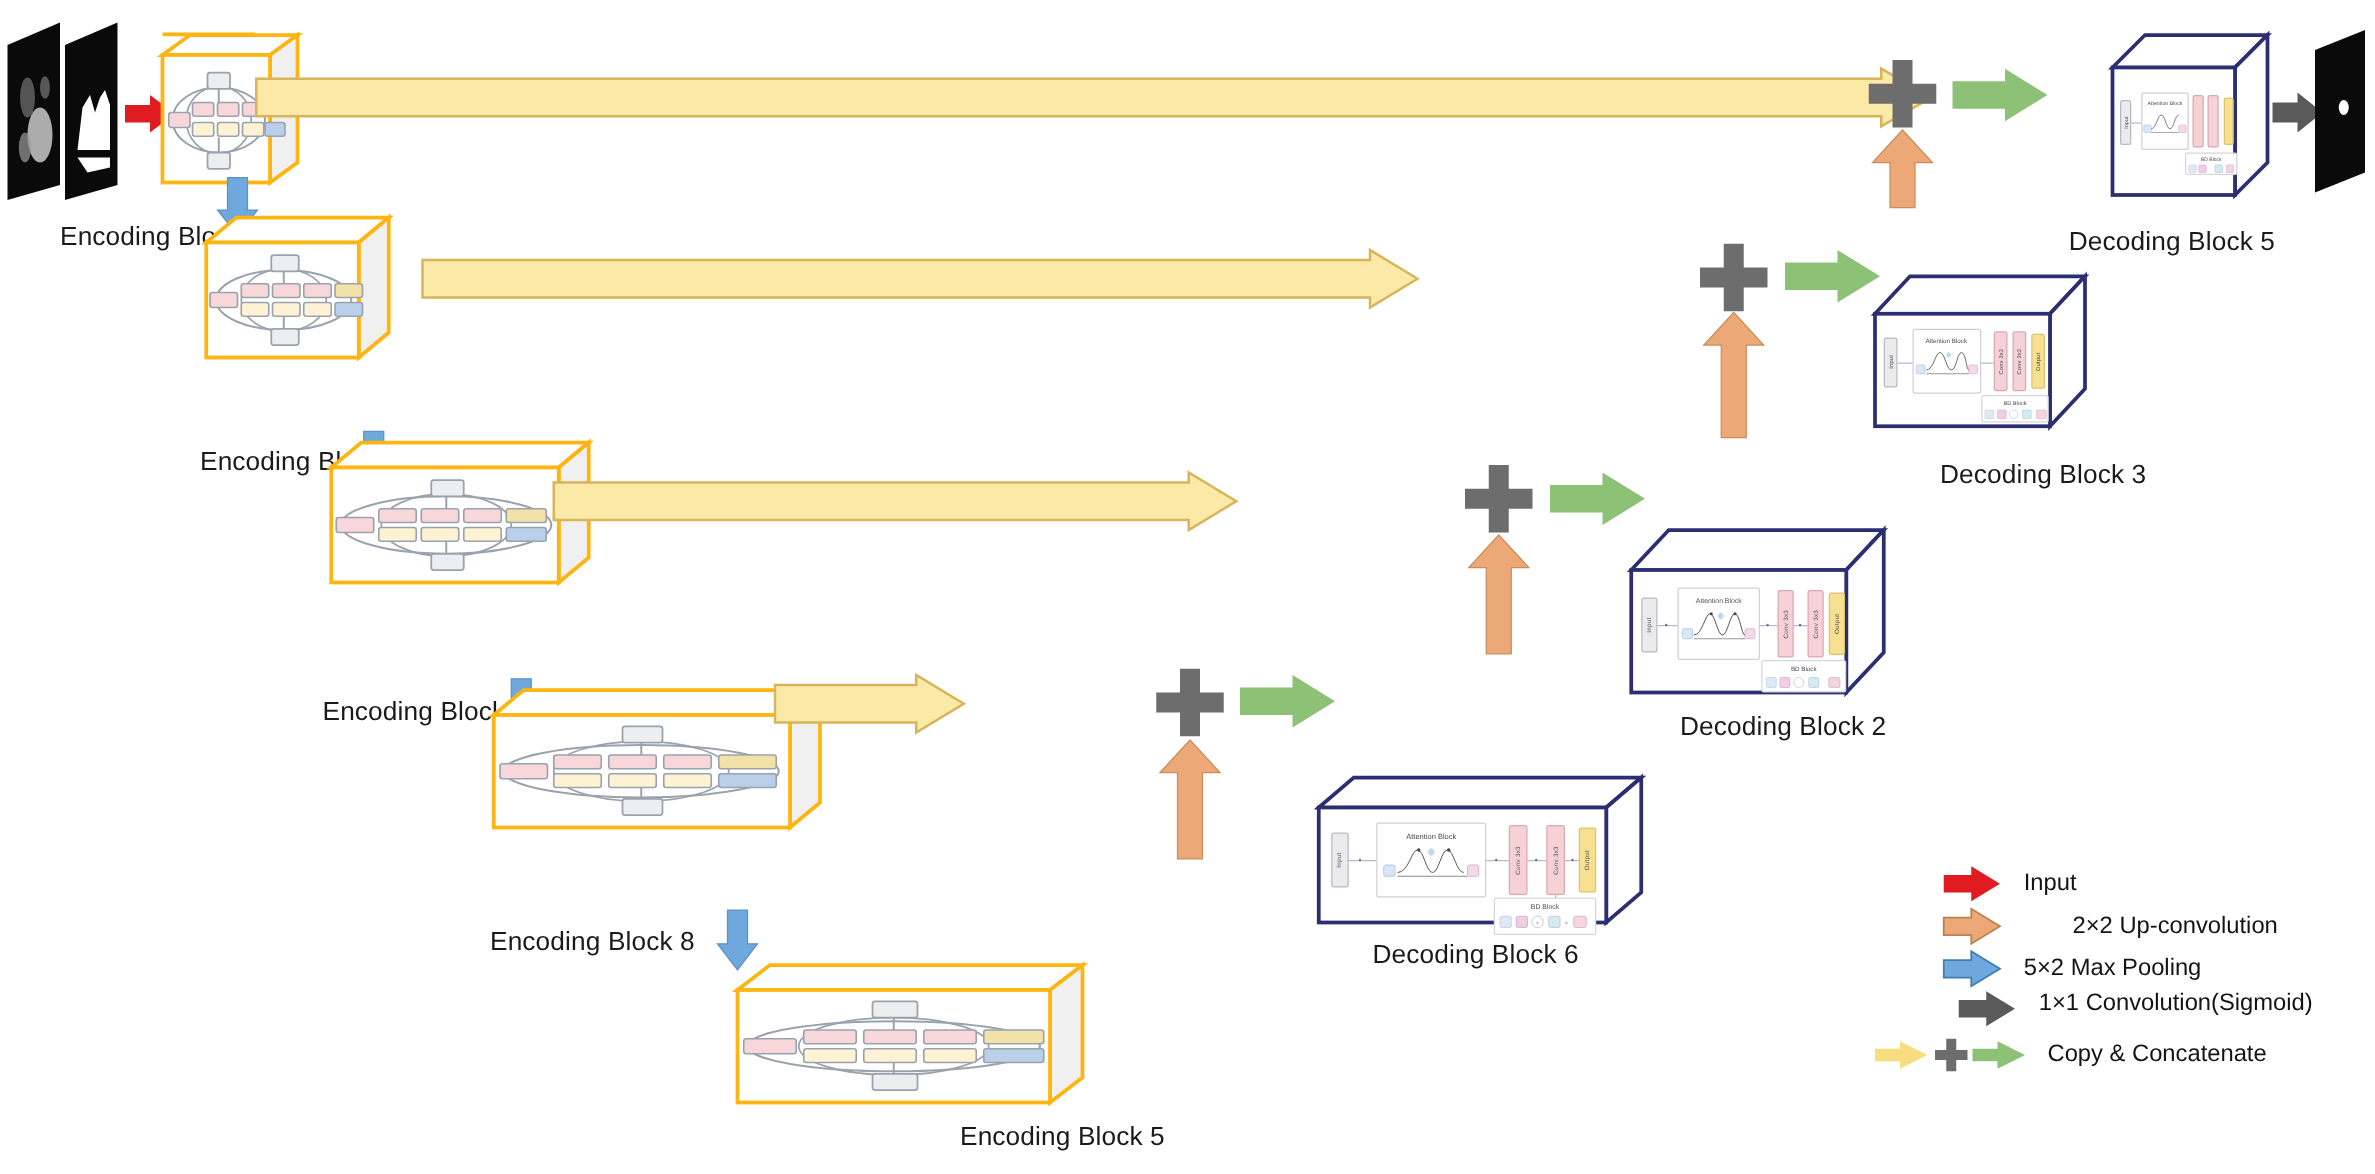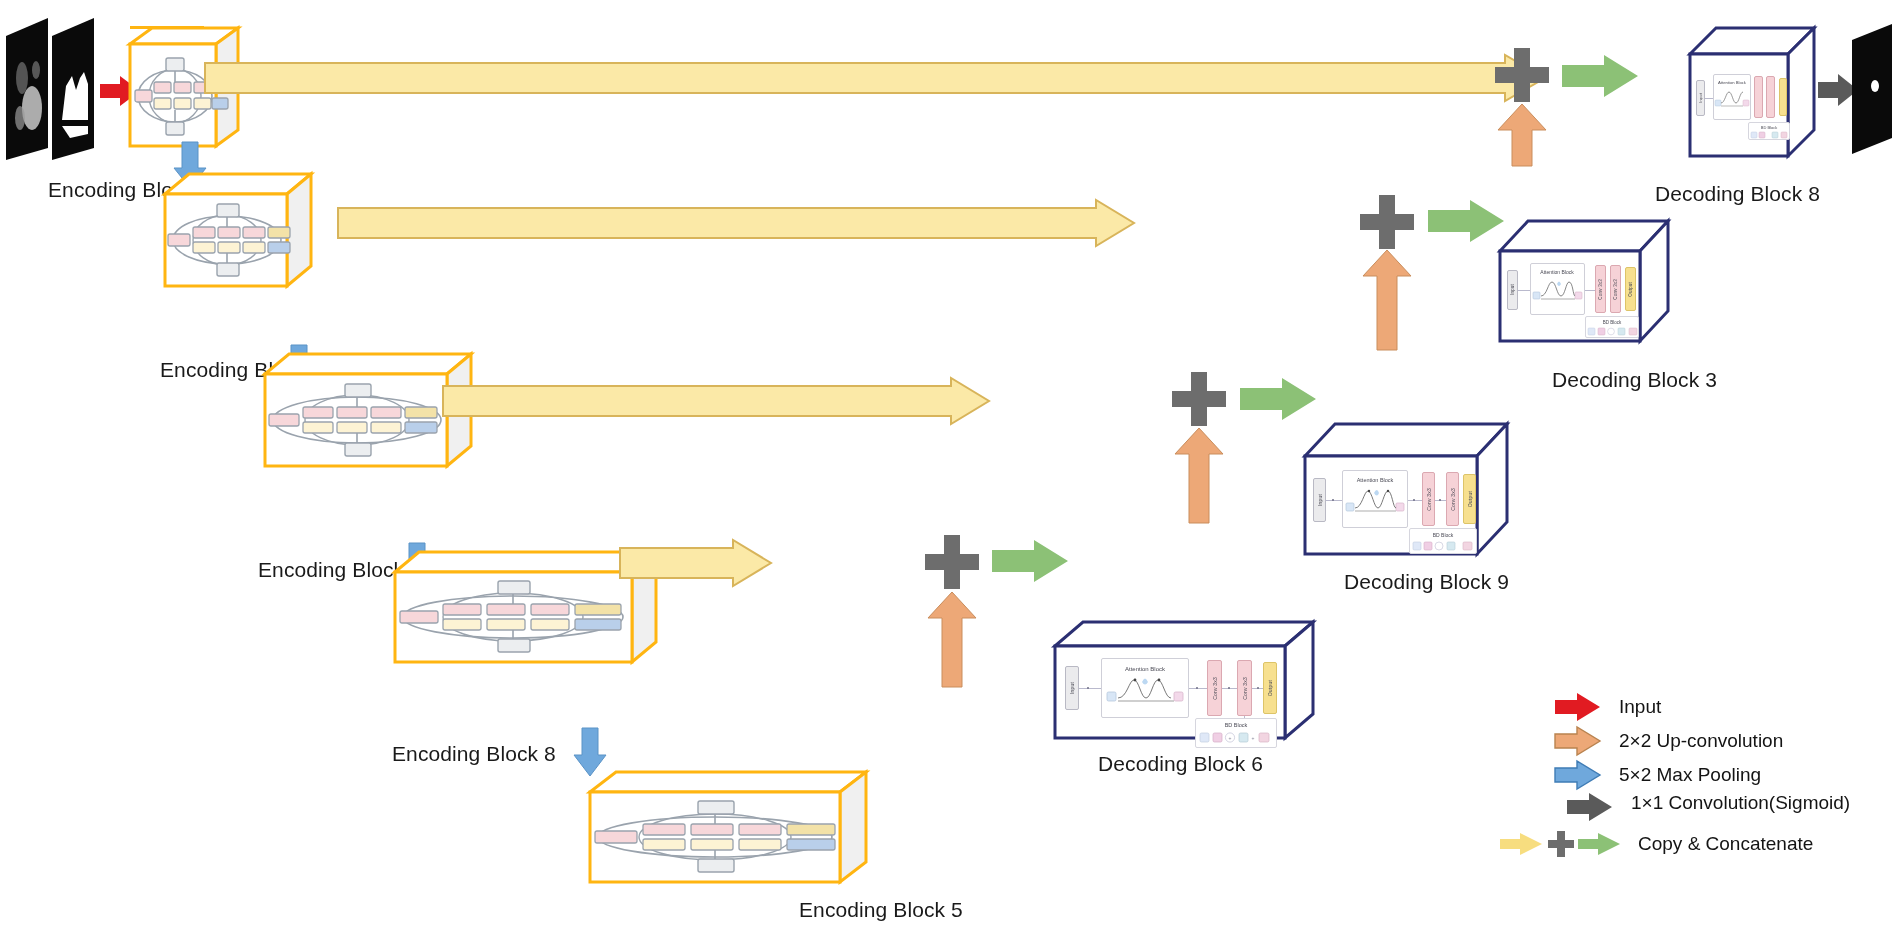--- a/index.html
+++ b/index.html
@@ -189,21 +189,21 @@
         <rect x="101" y="54" width="42" height="11" rx="2" fill="#f7d7da" stroke="#9aa3ad" stroke-width="1.3"></rect>
         <rect x="149" y="54" width="42" height="11" rx="2" fill="#f7d7da" stroke="#9aa3ad" stroke-width="1.3"></rect>
         <rect x="53" y="69" width="42" height="11" rx="2" fill="#fdf3d4" stroke="#9aa3ad" stroke-width="1.3"></rect>
         <rect x="101" y="69" width="42" height="11" rx="2" fill="#fdf3d4" stroke="#9aa3ad" stroke-width="1.3"></rect>
         <rect x="149" y="69" width="42" height="11" rx="2" fill="#fdf3d4" stroke="#9aa3ad" stroke-width="1.3"></rect>
         <rect x="197" y="54" width="48" height="11" rx="2" fill="#f3e2a8" stroke="#9aa3ad" stroke-width="1.3"></rect>
         <rect x="197" y="69" width="48" height="11" rx="2" fill="#b9cfea" stroke="#9aa3ad" stroke-width="1.3"></rect>
       </g>
     </svg>
   </div>
-  <div class="abs lbl" style="left:799px;top:898px;">Encoding Block 5</div>
+  <div class="abs lbl" style="left:768px;top:898px;">Encoding Block 5</div>
 
   <svg class="abs" style="left:205px;top:55px;" width="1345" height="58">
     <polygon points="0,8 1300,8 1300,0 1340,23 1300,46 1300,38 0,38" fill="#fbe9a7" stroke="#d8b45a" stroke-width="2"></polygon>
   </svg>
   <svg class="abs" style="left:338px;top:200px;" width="800" height="58">
     <polygon points="0,8 758,8 758,0 796,23 758,46 758,38 0,38" fill="#fbe9a7" stroke="#d8b45a" stroke-width="2"></polygon>
   </svg>
   <svg class="abs" style="left:443px;top:378px;" width="550" height="58">
     <polygon points="0,8 508,8 508,0 546,23 508,46 508,38 0,38" fill="#fbe9a7" stroke="#d8b45a" stroke-width="2"></polygon>
   </svg>
@@ -354,21 +354,21 @@
           <text x="34" y="9" font-size="5" fill="#4a4a55" text-anchor="middle" font-family="Liberation Sans, sans-serif">BD Block</text>
           <rect x="4" y="14" width="8" height="8" rx="1.2" fill="#dfe8f7" stroke="#c3cee0" stroke-width=".6"></rect>
           <rect x="15" y="14" width="8" height="8" rx="1.2" fill="#f0cfe4" stroke="#d6adc7" stroke-width=".6"></rect>
           <circle cx="30" cy="18" r="4" fill="#fff" stroke="#c9c9da" stroke-width=".7"></circle>
           <rect x="38" y="14" width="8" height="8" rx="1.2" fill="#d6e9f0" stroke="#b6ccd6" stroke-width=".6"></rect>
           <rect x="54" y="14" width="9" height="8" rx="1.2" fill="#f2d5e1" stroke="#d8b4c4" stroke-width=".6"></rect>
         </svg>
       </div>
     </div>
   </div>
-  <div class="abs lbl" style="left:1344px;top:570px;">Decoding Block 9</div>
+  <div class="abs lbl" style="left:1344px;top:570px;">Decoding Block 2</div>
 
   <div class="abs" style="left:1500px;top:215px;">
     <svg width="172" height="130">
       <polygon points="0,36 28,6 168,6 140,36" fill="#fff" stroke="#2b2f72" stroke-width="3"></polygon>
       <polygon points="140,36 168,6 168,96 140,126" fill="#fff" stroke="#2b2f72" stroke-width="3"></polygon>
       <rect x="0" y="36" width="140" height="90" fill="#fff" stroke="#2b2f72" stroke-width="3"></rect>
     </svg>
     <div class="d-inner" style="left:7px;top:43px;width:127px;height:78px;">
       <div class="d-box d-input" style="left:0;top:12px;width:11px;height:40px;">
         <span class="d-vert" style="font-size:4.5px;">Input</span>
@@ -440,41 +440,41 @@
         <svg width="42" height="18">
           <text x="21" y="7" font-size="4" fill="#4a4a55" text-anchor="middle" font-family="Liberation Sans, sans-serif">BD Block</text>
           <rect x="3" y="10" width="6" height="6" rx="1" fill="#dfe8f7" stroke="#c3cee0" stroke-width=".5"></rect>
           <rect x="11" y="10" width="6" height="6" rx="1" fill="#f0cfe4" stroke="#d6adc7" stroke-width=".5"></rect>
           <rect x="24" y="10" width="6" height="6" rx="1" fill="#d6e9f0" stroke="#b6ccd6" stroke-width=".5"></rect>
           <rect x="33" y="10" width="6" height="6" rx="1" fill="#f2d5e1" stroke="#d8b4c4" stroke-width=".5"></rect>
         </svg>
       </div>
     </div>
   </div>
-  <div class="abs lbl" style="left:1655px;top:182px;">Decoding Block 8</div>
+  <div class="abs lbl" style="left:1655px;top:182px;">Decoding Block 5</div>
 
   <svg class="abs" style="left:1818px;top:72px;" width="42" height="36">
     <polygon points="0,10 20,10 20,2 40,18 20,34 20,26 0,26" fill="#5a5a5a"></polygon>
   </svg>
 
   <svg class="abs" style="left:1848px;top:18px;" width="60" height="140">
     <polygon points="4,22 44,6 44,120 4,136" fill="#0a0a0a"></polygon>
     <ellipse cx="27" cy="68" rx="4" ry="6" fill="#ffffff"></ellipse>
   </svg>
 
   <div class="abs" style="left:1555px;top:690px;">
 
     <div class="abs" style="left:0;top:0;width:330px;height:34px;display:flex;align-items:center;">
       <svg width="48" height="30">
         <polygon points="0,8 22,8 22,1 45,15 22,29 22,22 0,22" fill="#e11b22"></polygon>
       </svg>
       <span class="legend-lbl" style="margin-left:16px;">Input</span>
     </div>
 
-    <div class="abs" style="left:0;top:34px;width:330px;height:34px;display:flex;align-items:center;">
+    <div class="abs" style="left:0;top:34px;width:330px;height:34px;display:flex;align-items:center;gap:39px;">
       <svg width="48" height="30">
         <polygon points="0,8 22,8 22,1 45,15 22,29 22,22 0,22" fill="#eda877" stroke="#b9834f" stroke-width="1.4"></polygon>
       </svg>
       <span class="legend-lbl" style="margin-left:16px;">2×2 Up-convolution</span>
     </div>
 
     <div class="abs" style="left:0;top:68px;width:330px;height:34px;display:flex;align-items:center;">
       <svg width="48" height="30">
         <polygon points="0,8 22,8 22,1 45,15 22,29 22,22 0,22" fill="#6fa8dc" stroke="#3f7cb5" stroke-width="1.4"></polygon>
       </svg>

